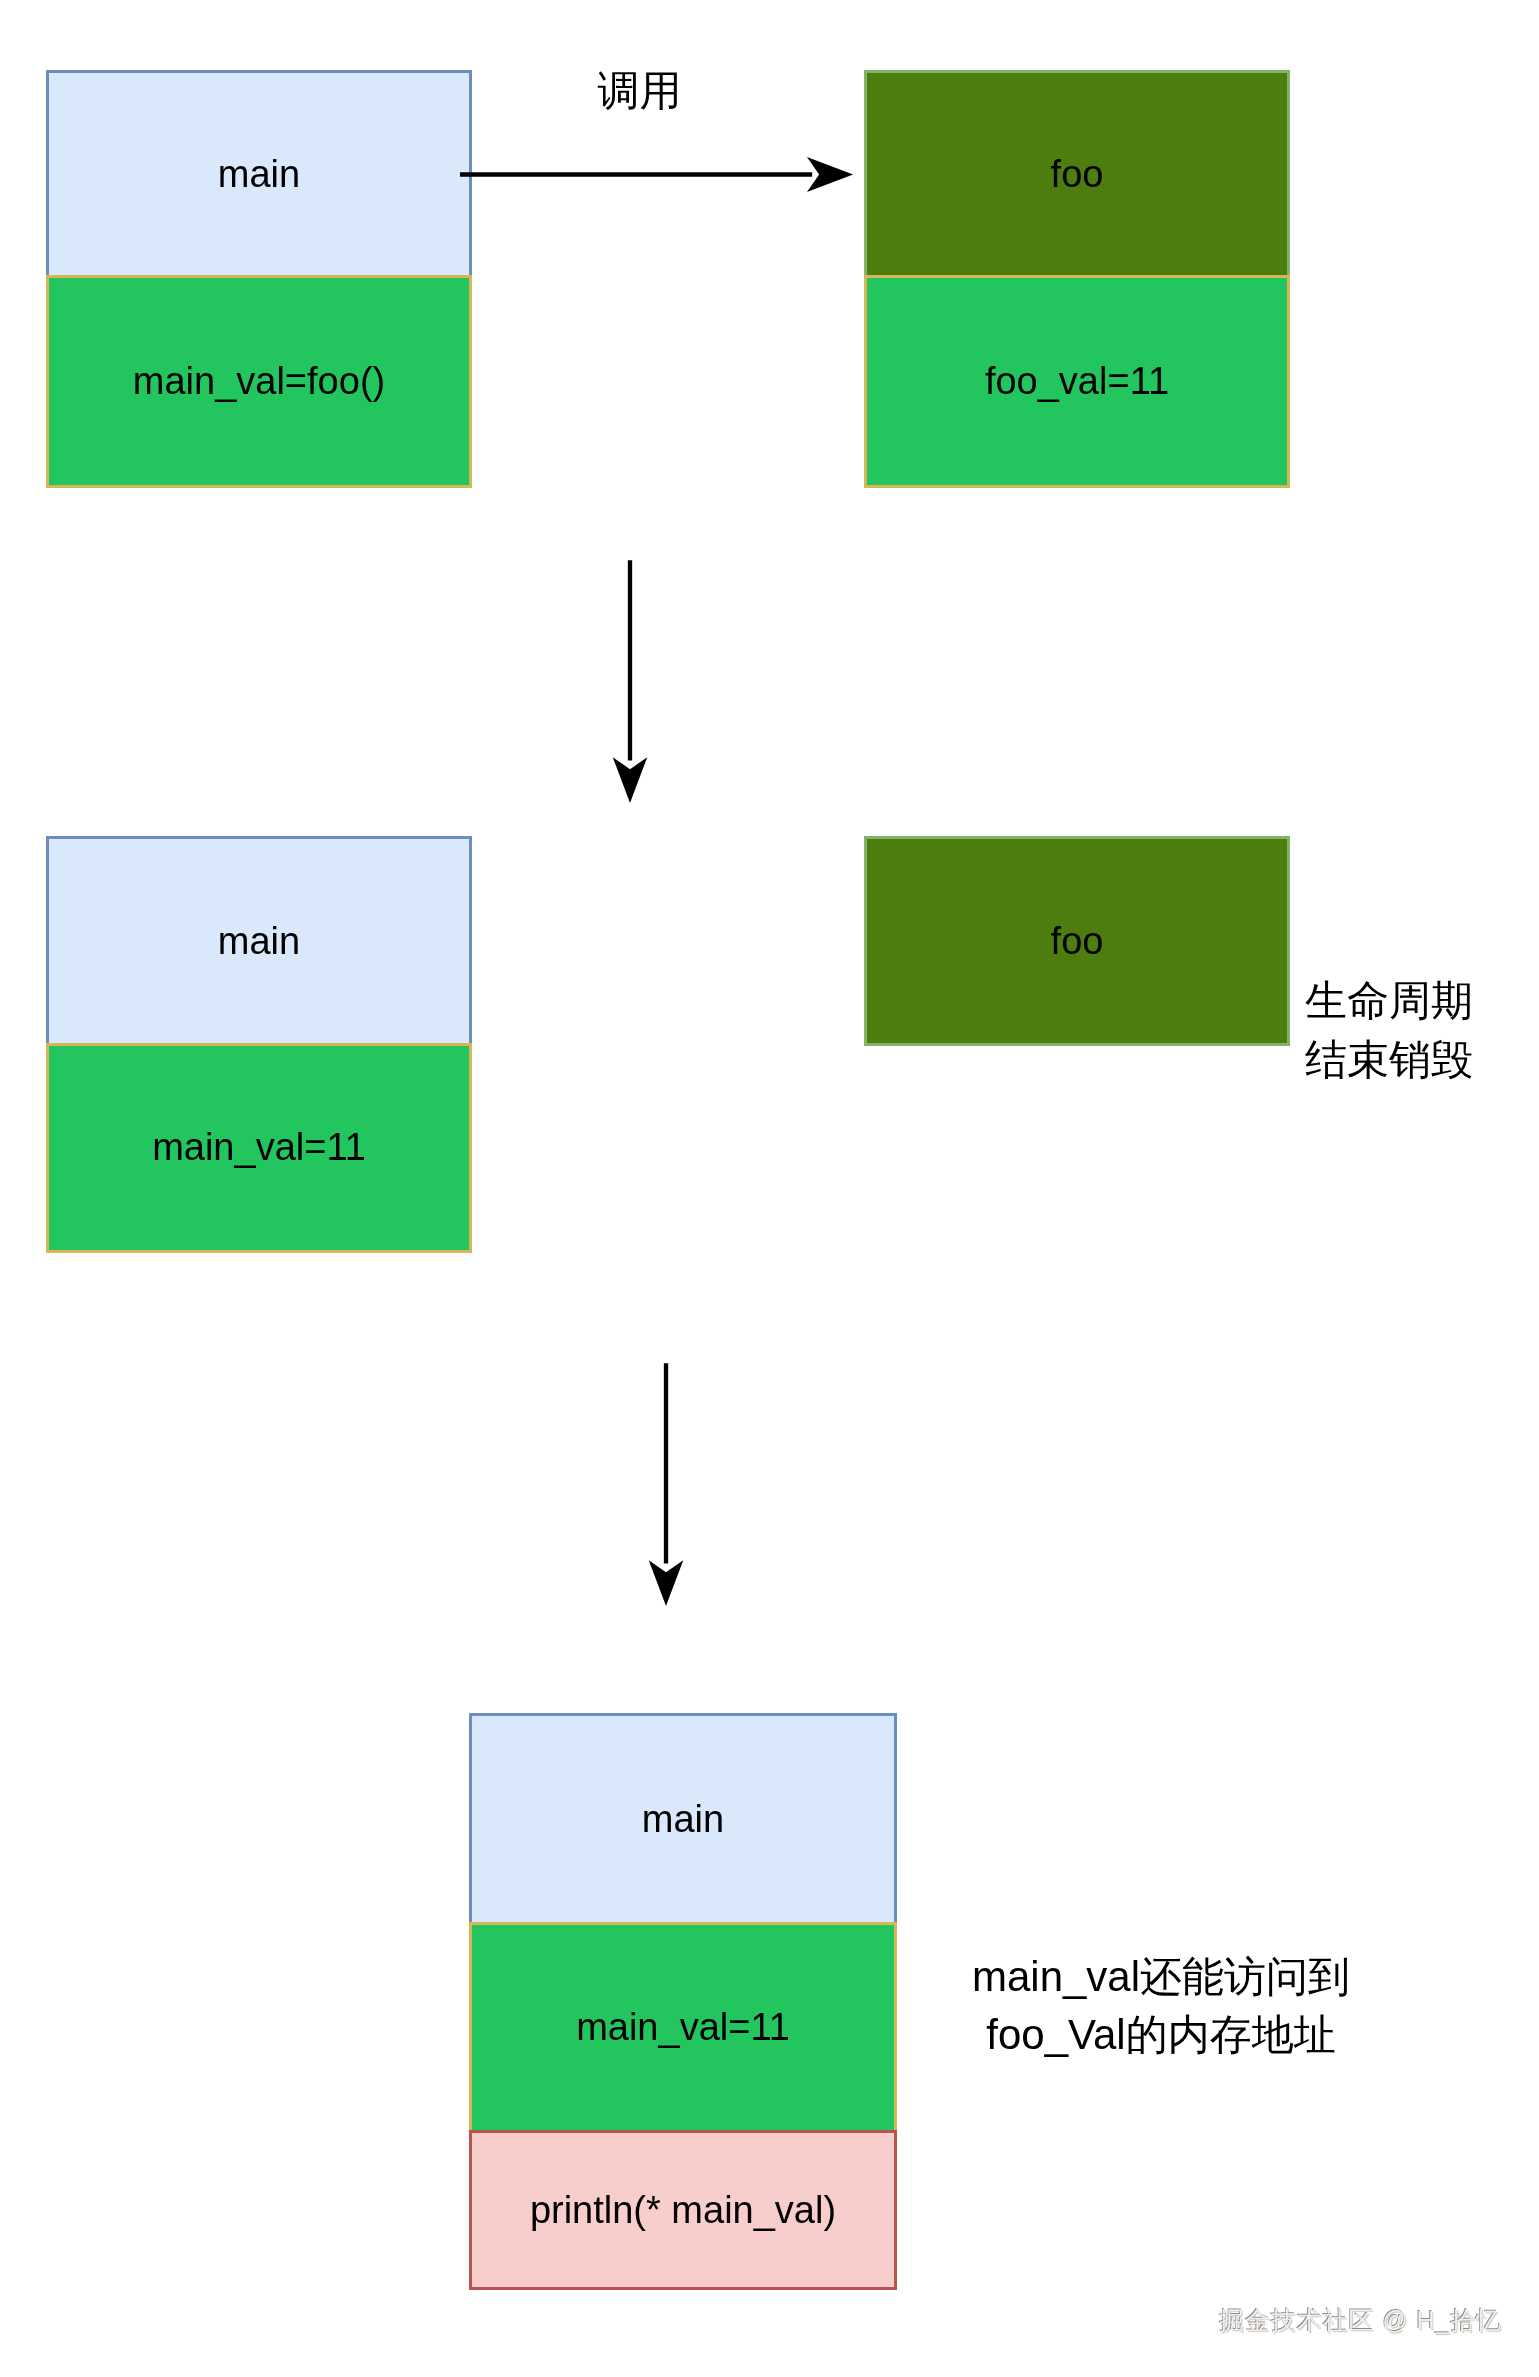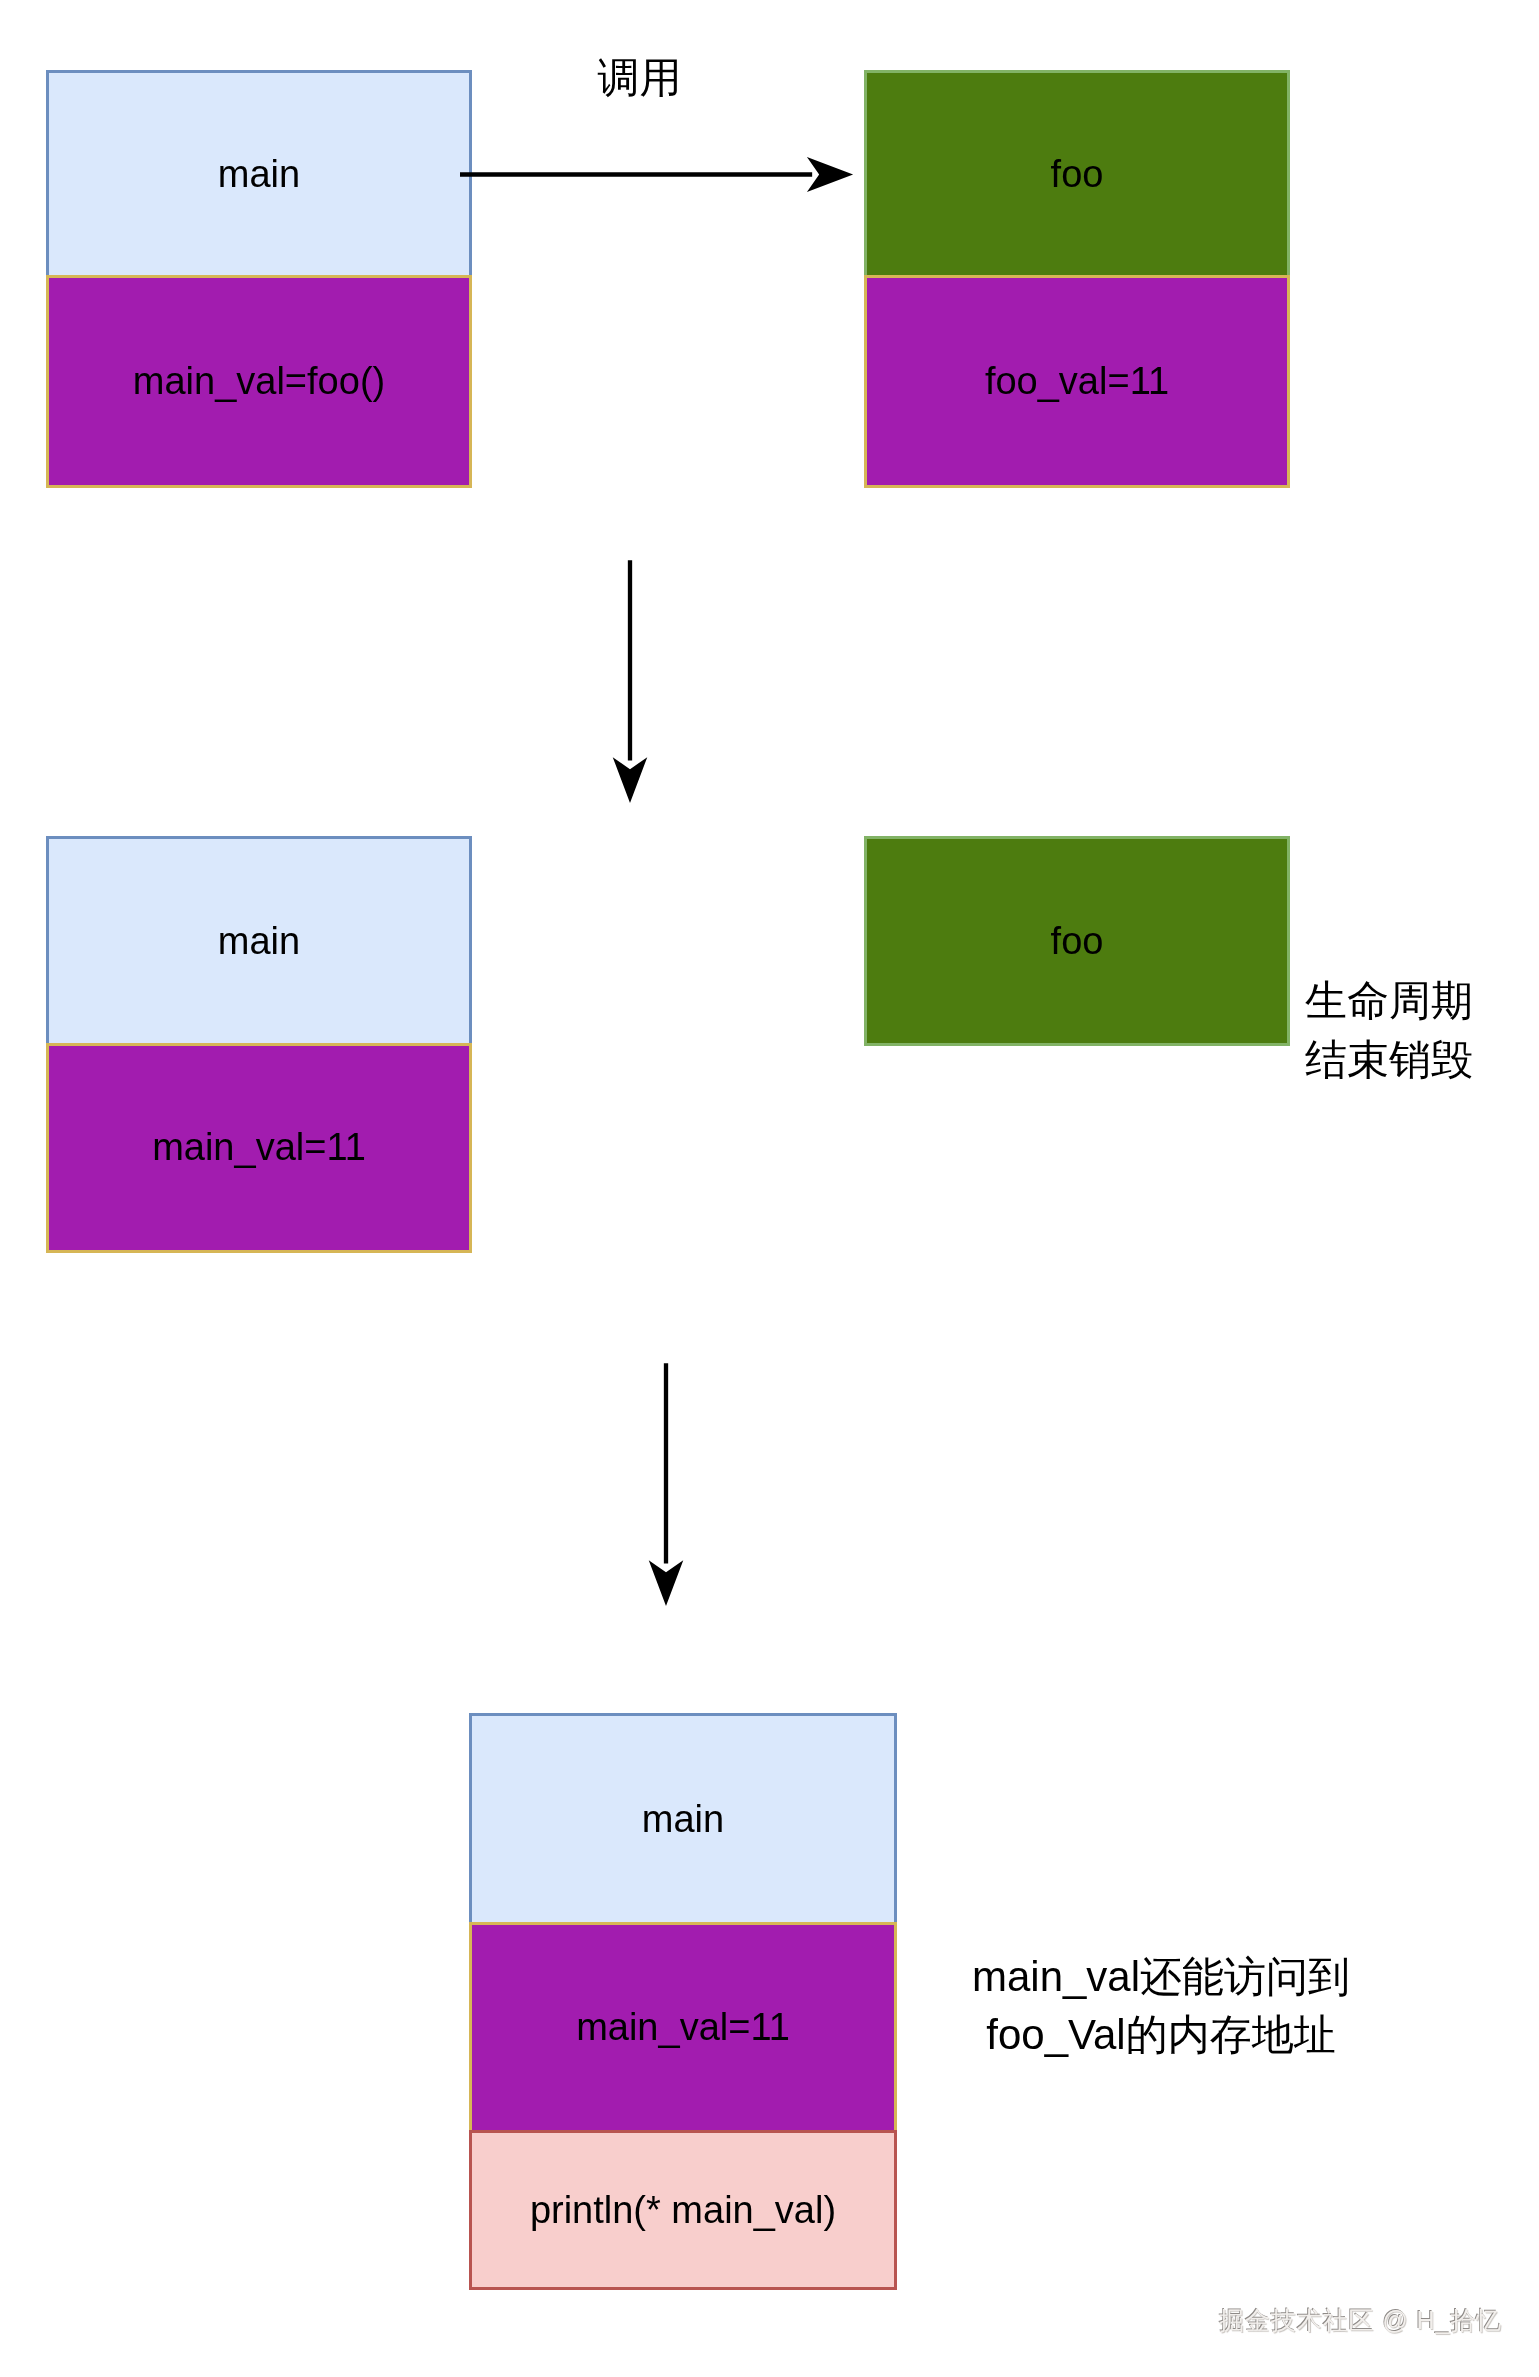--- a/index.html
+++ b/index.html
@@ -28,34 +28,34 @@
     justify-content: center;
     font-size: 38px;
     color: #000000;
     border-style: solid;
     border-width: 3.5px;
     text-align: center;
   }
   .sec + .sec { margin-top: -3.5px; }
   .sec.blue   { background: #dae8fc; border-color: #6c8ebf; }
   .sec.green  { background: #4d7c0f; border-color: #82b366; justify-content: center; }
-  .sec.yellow { background: #a21caf; border-color: #d6b656; }
+  .sec.yellow { background: #22c55e; border-color: #d6b656; }
   .sec.red    { background: #f8cecc; border-color: #b85450; }
 
   .annotation {
     position: absolute;
     color: #000000;
     font-size: 42px;
     line-height: 59px;
     white-space: pre-line;
   }
   .call-label {
     position: absolute;
     left: 541px;
-    top: 50px;
+    top: 63px;
     width: 197px;
     text-align: center;
     font-size: 42px;
     color: #000000;
   }
   .anno-lifecycle {
     left: 1305px;
     top: 971px;
     text-align: left;
   }

